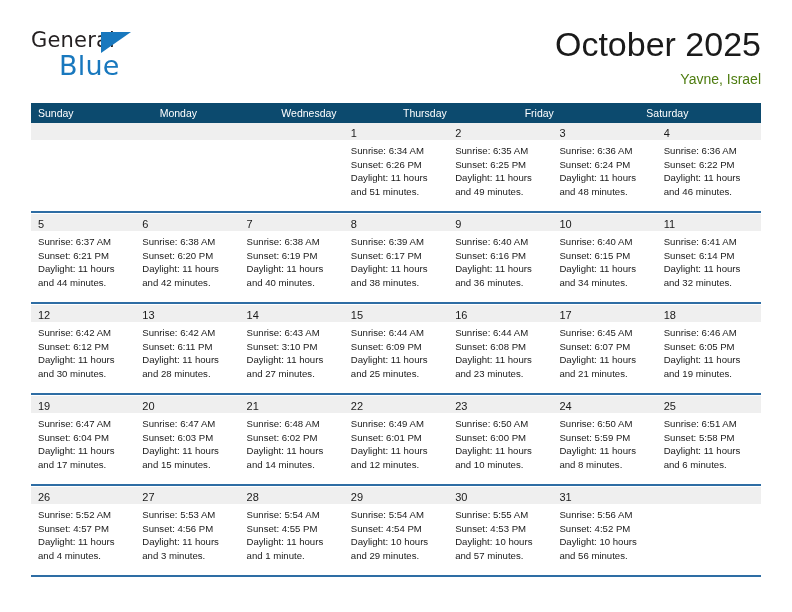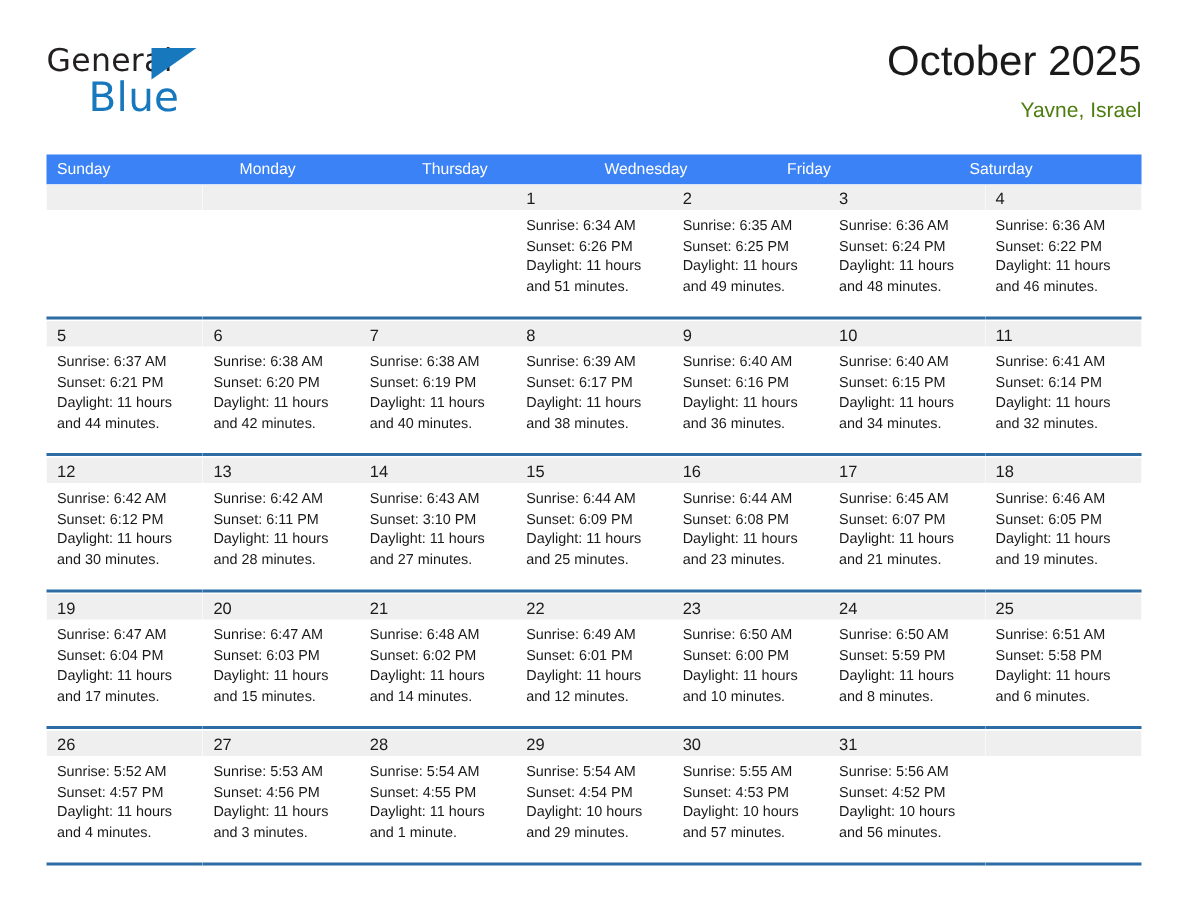--- a/index.html
+++ b/index.html
@@ -66,21 +66,21 @@
     line-height: 1;
   }
 
   .title-wrap {
     position: absolute;
     right: 0;
     top: 0;
     text-align: right;
   }
   .cal-title {
-    font-size: 28px;
+    font-size: 34px;
     color: #1a1a1a;
     font-weight: normal;
     line-height: 1.1;
     font-family: "Liberation Sans", sans-serif;
   }
   .cal-sub {
     margin-top: 9px;
     font-size: 14px;
     color: #4d7c0f;
     line-height: 1.1;
@@ -90,21 +90,21 @@
   .grid {
     position: absolute;
     left: 31px;
     top: 103px;
     width: 730px;
   }
   .weekhead {
     display: flex;
     width: 730px;
     height: 20px;
-    background: #3b82f6;
+    background: #0c4a6e;
   }
   .weekhead .wh {
     flex: 1 1 0;
     box-sizing: border-box;
     padding-left: 7px;
     font-size: 10.5px;
     color: #ffffff;
     line-height: 20px;
     white-space: nowrap;
     overflow: hidden;
@@ -168,22 +168,22 @@
       <div class="cal-sub">Yavne, Israel</div>
     </div>
 
   </div>
 
   <div class="grid">
 
     <div class="weekhead">
       <div class="wh">Sunday</div>
       <div class="wh">Monday</div>
+      <div class="wh">Wednesday</div>
       <div class="wh">Thursday</div>
-      <div class="wh">Wednesday</div>
       <div class="wh">Friday</div>
       <div class="wh">Saturday</div>
     </div>
 
     <div class="week first">
       <div class="cell empty">
         <div class="daynum-band"><span class="daynum"></span></div>
         <div class="body">
           <div></div>
           <div></div>

